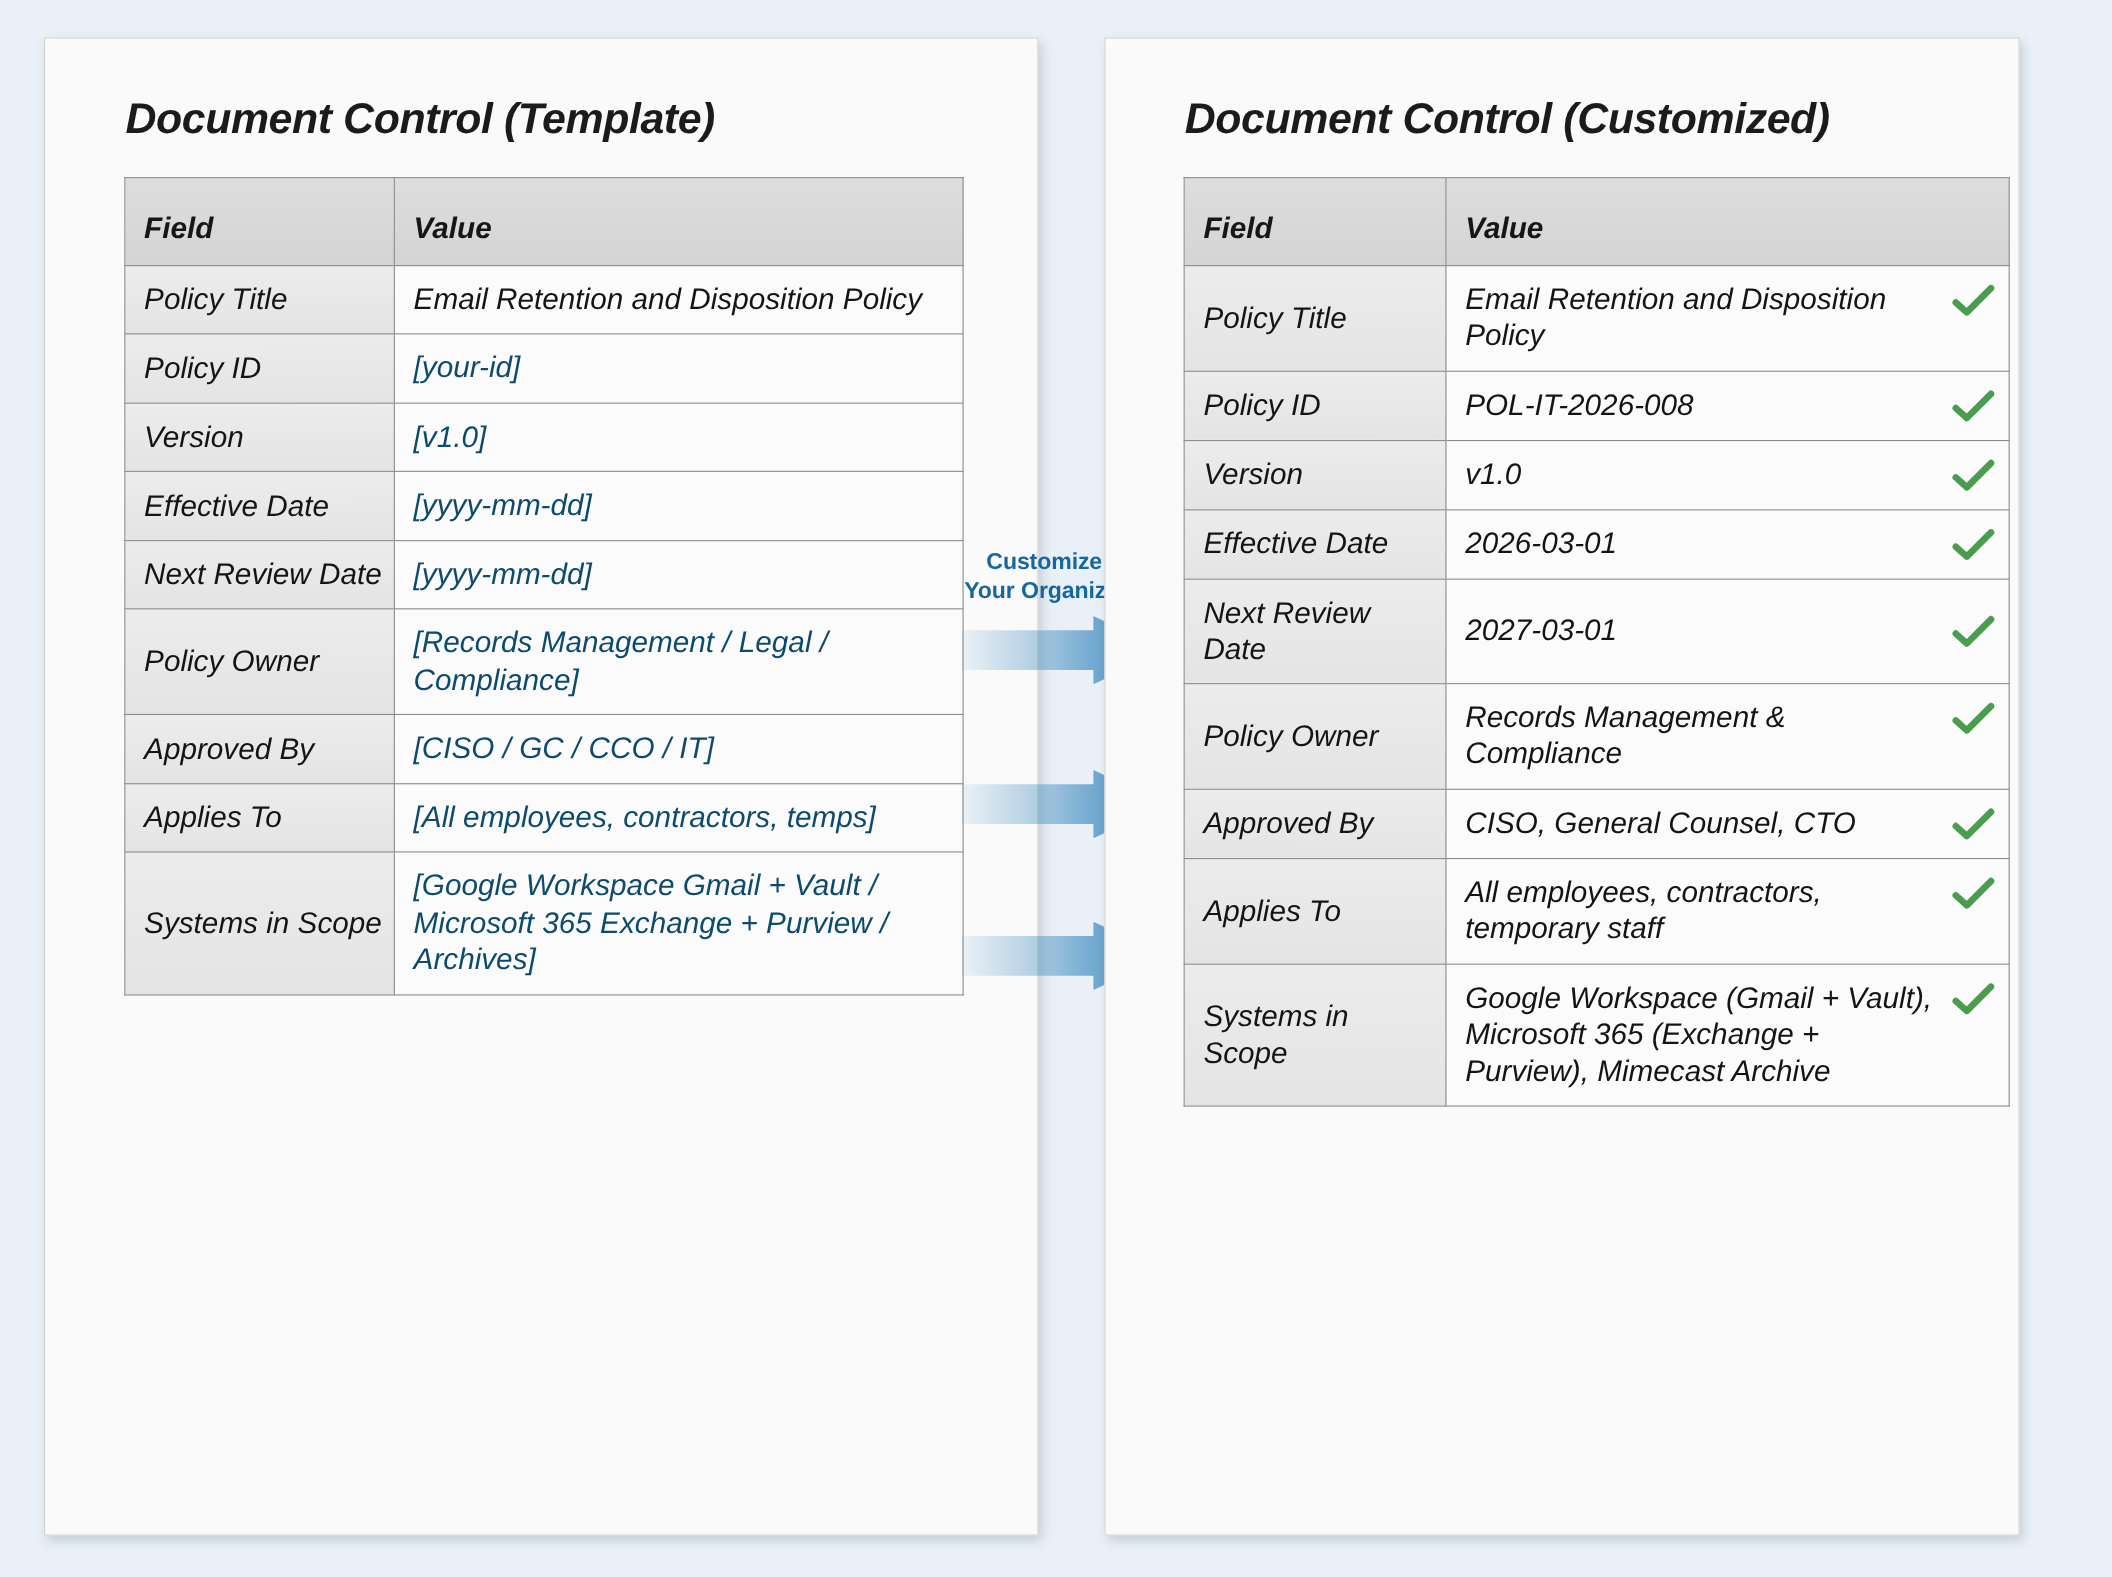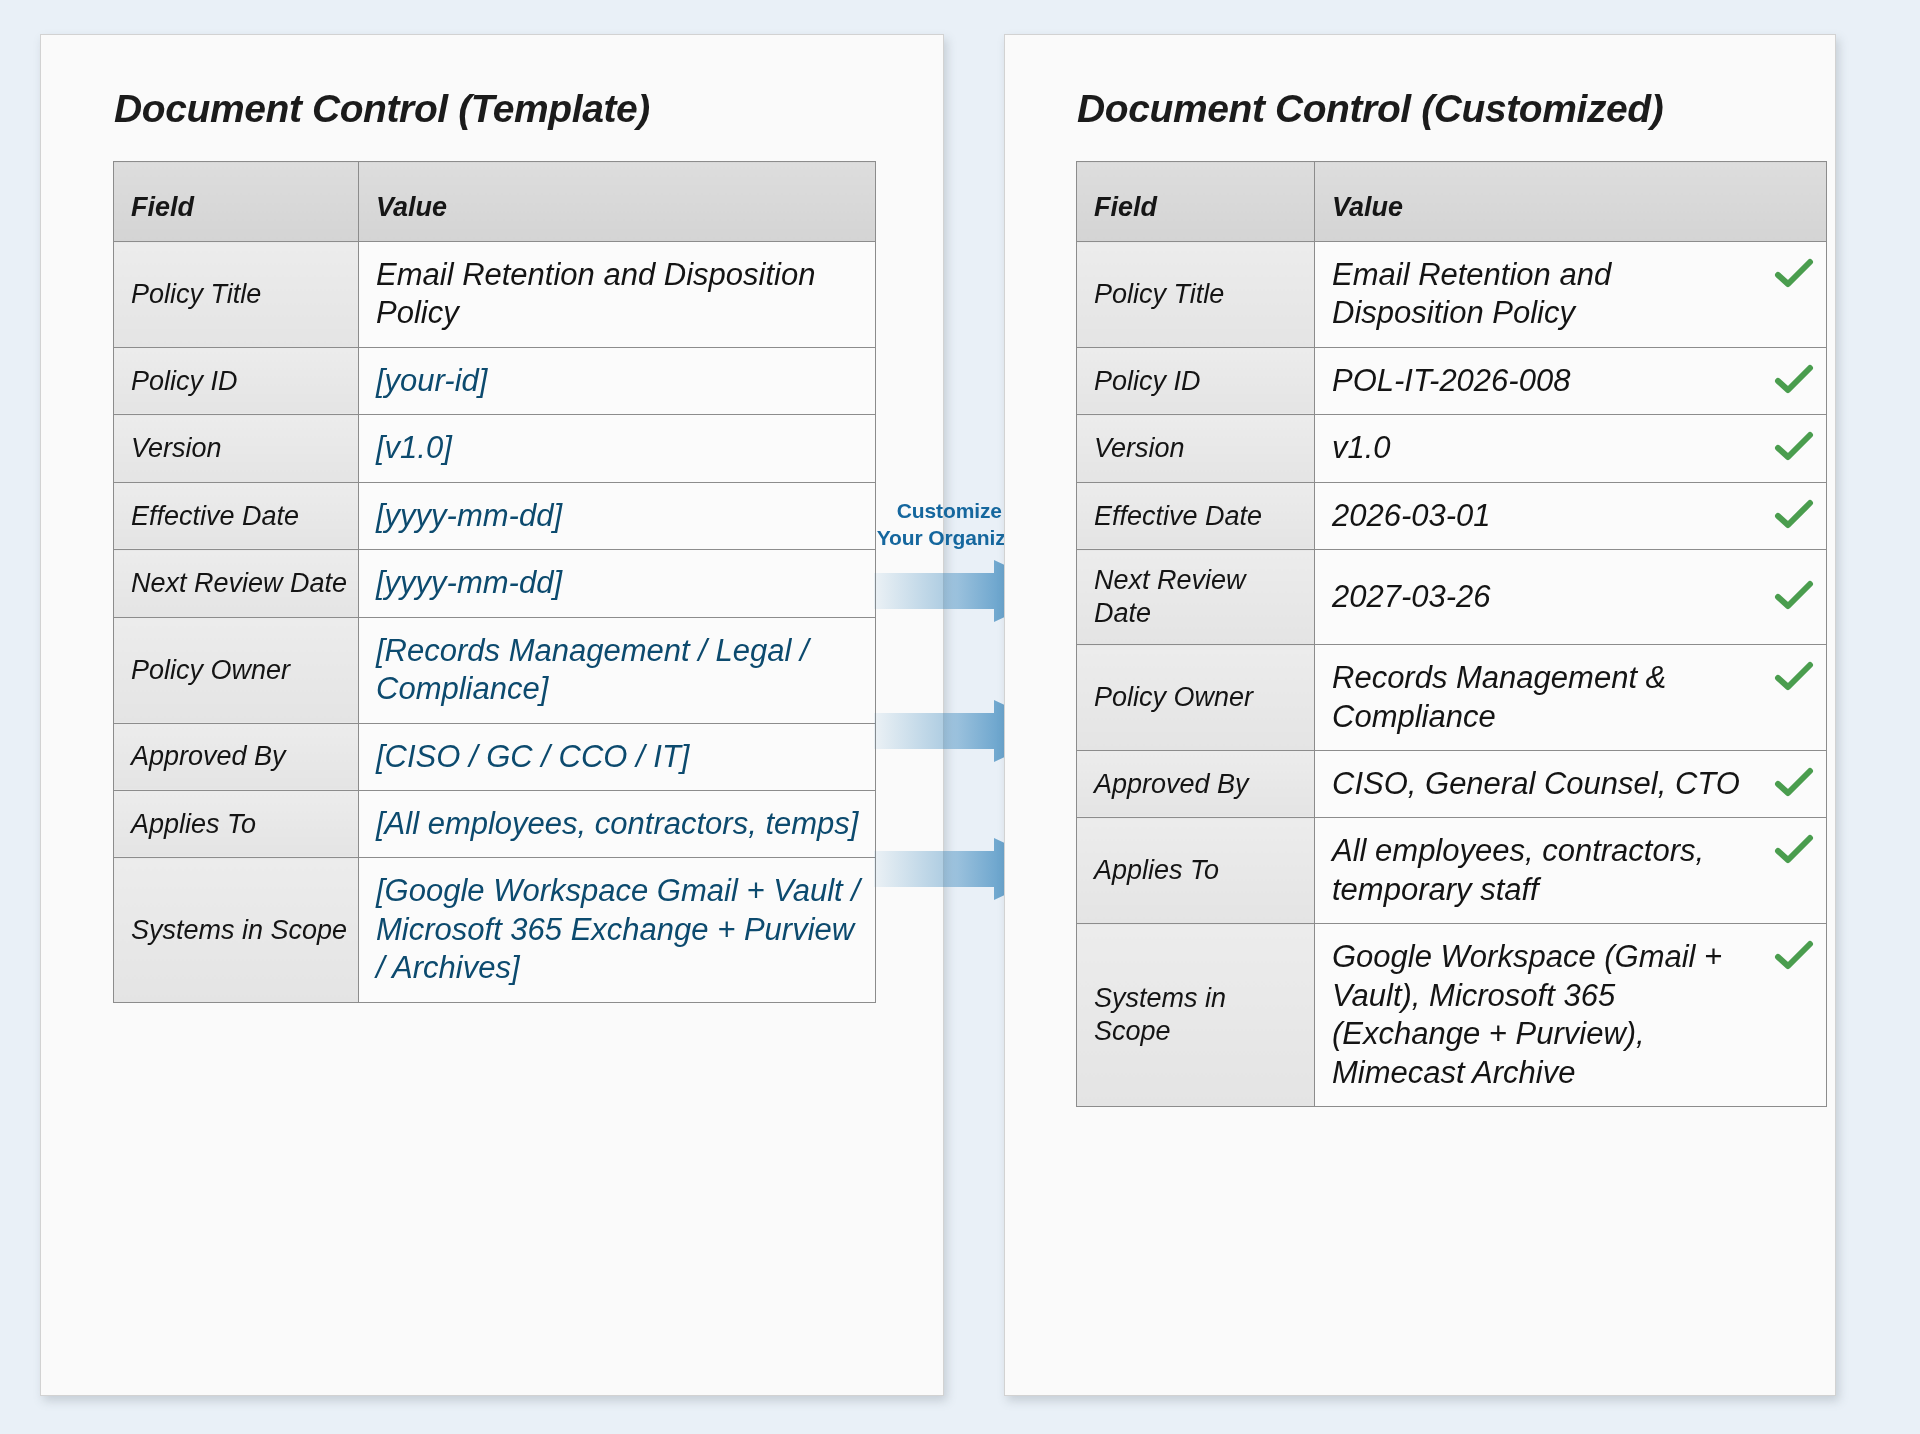--- a/index.html
+++ b/index.html
@@ -87,21 +87,21 @@
 
   td.fieldcell {
     background: linear-gradient(180deg, #ececec 0%, #e4e4e4 100%);
     font-size: 27px;
     color: #141414;
     padding: 14px 10px 14px 17px;
     line-height: 1.22;
   }
   td.valuecell {
     background: #fbfbfb;
-    font-size: 31px;
+    font-size: 27px;
     color: #141414;
     padding: 14px 12px 14px 17px;
     line-height: 1.24;
   }
   td.valuecell.placeholder {
     color: #0c4a6e;
   }
 
   
   .panel-left col.c-field  { width: 245px; }
@@ -325,21 +325,21 @@
                     <path d="M4 17 L14 26 L36 4" fill="none" stroke="#4a9d4e" stroke-width="6" stroke-linecap="round" stroke-linejoin="round"></path>
                   </svg>
                 </span>
               </div>
             </td>
           </tr>
           <tr>
             <td class="fieldcell">Next Review Date</td>
             <td class="valuecell">
               <div class="valwrap">
-                <span class="valtext">2027-03-26</span>
+                <span class="valtext">2027-03-01</span>
                 <span class="check">
                   <svg class="ck" width="40" height="32" viewBox="0 0 40 32" xmlns="http://www.w3.org/2000/svg">
                     <path d="M4 17 L14 26 L36 4" fill="none" stroke="#4a9d4e" stroke-width="6" stroke-linecap="round" stroke-linejoin="round"></path>
                   </svg>
                 </span>
               </div>
             </td>
           </tr>
           <tr>
             <td class="fieldcell">Policy Owner</td>

